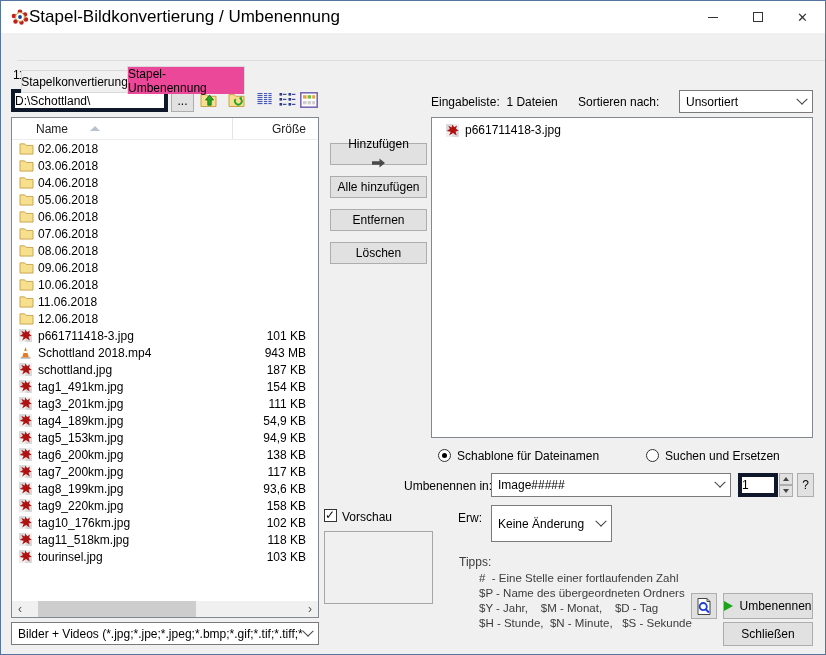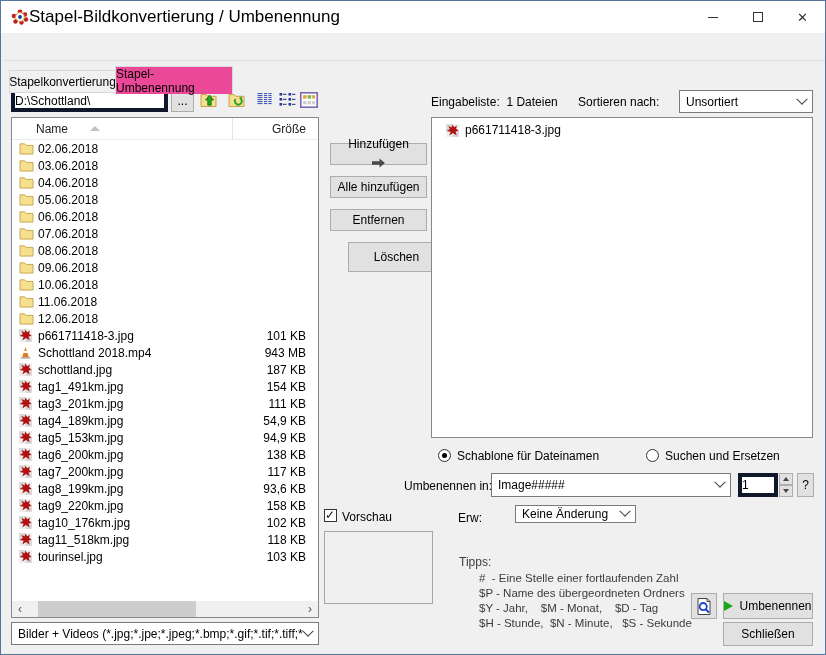--- a/index.html
+++ b/index.html
@@ -11,21 +11,21 @@
   
   .titlebar{position:absolute;left:0;top:0;right:0;height:32px;background:#fff;display:flex;align-items:center;}
   .app-icon{margin-left:10px;width:18px;height:16px;display:flex;align-items:center;}
   .title-text{margin-left:0;font-size:17px;}
   .win-controls{margin-left:auto;display:flex;height:32px;}
   .win-btn{width:45px;height:32px;display:flex;align-items:center;justify-content:center;cursor:default;}
   .glyph-min{width:10px;height:1px;background:#333;}
   .glyph-max{width:10px;height:10px;border:1px solid #333;box-sizing:border-box;}
   .glyph-close{font-size:13px;color:#333;line-height:1;}
   
-  .tabstrip{position:absolute;left:4px;top:32px;right:0;height:28px;}
+  .tabstrip{position:absolute;left:16px;top:32px;right:0;height:28px;}
   .tabstrip::after{content:"";position:absolute;left:0;right:0;bottom:0;height:1px;background:#dcdcdc;}
   .tab{position:absolute;box-sizing:border-box;display:flex;align-items:center;justify-content:center;border:1px solid #d9d9d9;}
   .tab-inactive{left:4px;top:37px;height:23px;width:107px;background:#f0f0f0;z-index:1;}
   .tab-active{left:110px;top:33px;height:28px;width:118px;background:#ec4899;border-bottom:none;z-index:2;}
   
   .btn{position:absolute;box-sizing:border-box;background:#e1e1e1;border:1px solid #adadad;
        display:flex;align-items:center;justify-content:center;gap:6px;font-size:12px;cursor:default;}
   .text-input{position:absolute;box-sizing:border-box;border:4px solid #0f172a;background:#fff;
        font-family:"Liberation Sans",sans-serif;font-size:12px;padding:0 0;outline:none;}
   .combo{position:absolute;box-sizing:border-box;background:#fff;border:1px solid #7a7a7a;
@@ -479,21 +479,21 @@
         <span><svg width="15" height="12" viewBox="0 0 15 12">
             <path d="M1 4.2 H8.5 V1.5 L14 6 8.5 10.5 V7.8 H1 Z" fill="#4a4a4a"></path>
           </svg></span>
       </div>
       <div class="btn" style="left: 329px; top: 175px; width: 97px; height: 22px;">
         <span>Alle hinzufügen</span>
       </div>
       <div class="btn" style="left: 329px; top: 208px; width: 97px; height: 22px;">
         <span>Entfernen</span>
       </div>
-      <div class="btn" style="left: 347px; top: 241px; width: 97px; height: 30px;">
+      <div class="btn" style="left: 329px; top: 241px; width: 97px; height: 22px;">
         <span>Löschen</span>
       </div>
     </div>
 
   <span class="label" style="left:430px;top:94px;">Eingabeliste:  1 Dateien</span>
   <span class="label" style="left:577px;top:94px;">Sortieren nach:</span>
   <div class="combo" style="left:678px;top:89px;width:134px;height:23px;">
     <span>Unsortiert</span>
     <span class="chev"></span>
   </div>
@@ -537,21 +537,21 @@
   </div>
   <div class="btn" style="left:796px;top:472px;width:17px;height:24px;">
     <span>?</span>
   </div>
 
   <span class="checkbox" style="left:323px;top:508px;"></span>
   <span class="label" style="left:341px;top:509px;">Vorschau</span>
   <div class="preview-box"></div>
 
   <span class="label" style="left:457px;top:510px;">Erw:</span>
-  <div class="combo" style="left:490px;top:504px;width:121px;height:18px;margin-left:24px;">
+  <div class="combo" style="left:490px;top:504px;width:121px;height:37px;">
     <span>Keine Änderung</span>
     <span class="chev"></span>
   </div>
 
   <span class="label" style="left:458px;top:554px;color:#3c3c3c;">Tipps:</span>
   <div class="tips" id="tips-list"><div>#  - Eine Stelle einer fortlaufenden Zahl</div><div>$P - Name des übergeordneten Ordners</div><div>$Y - Jahr,    $M - Monat,    $D - Tag</div><div>$H - Stunde,  $N - Minute,   $S - Sekunde</div></div>
 
   <div class="btn" style="left:690px;top:592px;width:26px;height:26px;background:#e1e1e1;">
     <svg width="18" height="19" viewBox="0 0 18 19">
       <path d="M3 1.5 H12 L15 4.5 V17.5 H3 Z" fill="#ffffff" stroke="#444" stroke-width="1"></path>

